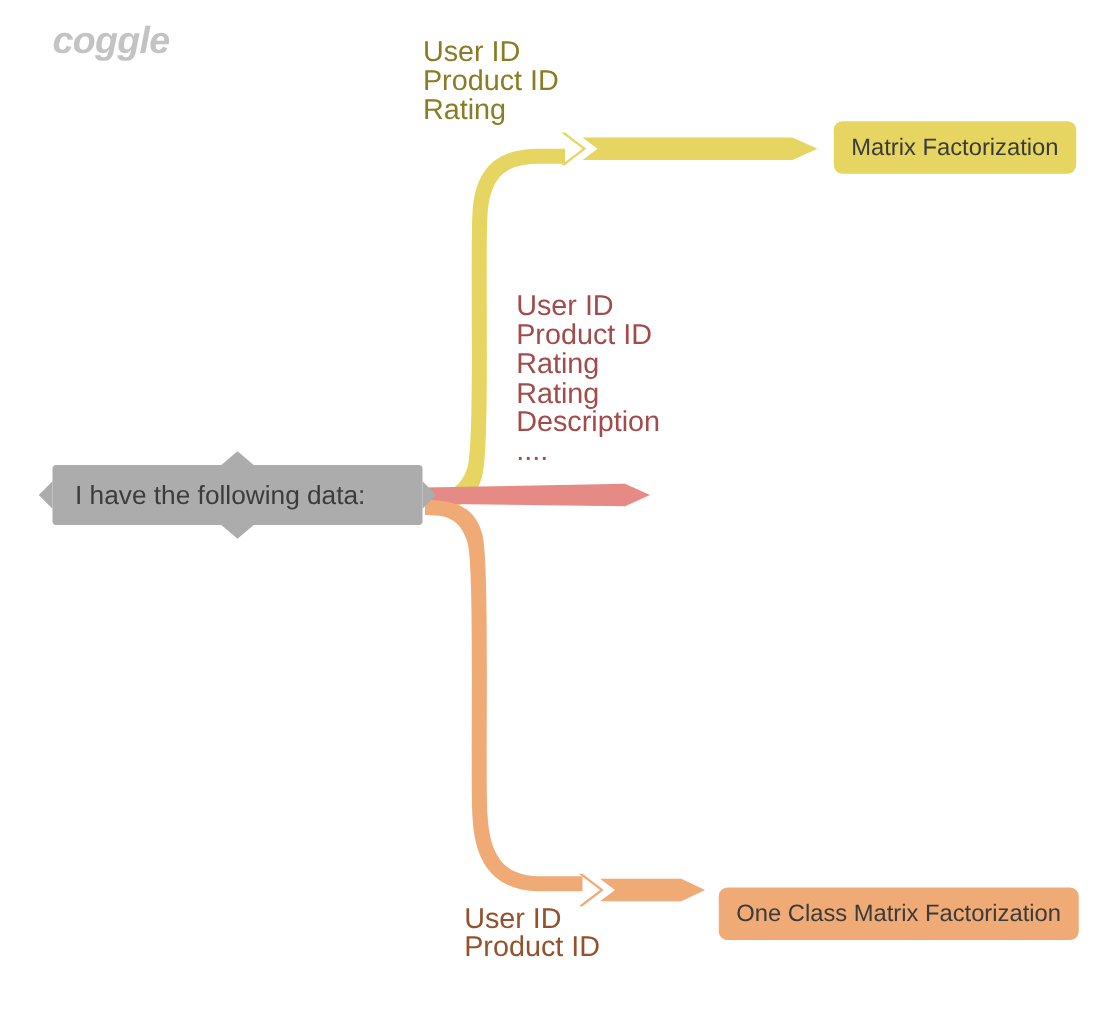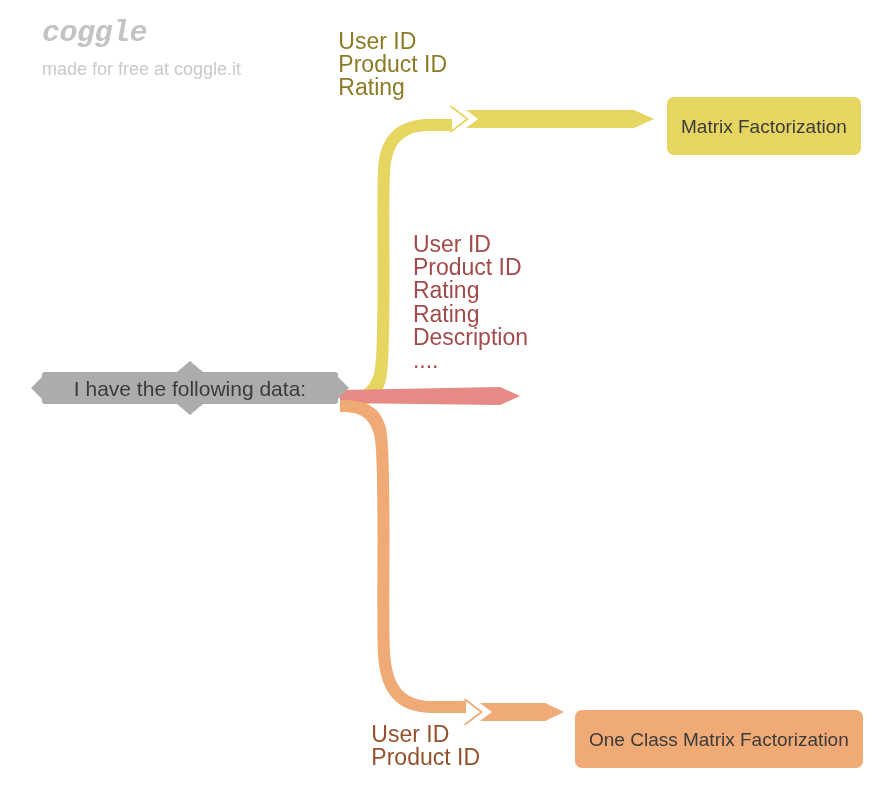--- a/index.html
+++ b/index.html
@@ -21,21 +21,21 @@
   }
 
   
   #brand {
     position: absolute;
     left: 42px;
     top: 18px;
     width: 320px;
   }
   #brand-logo {
-    font-family: Liberation Mono, monospace;
+    font-family: Liberation Sans, sans-serif;
     font-style: italic;
     font-weight: 700;
     font-size: 30px;
     color: #c3c3c3;
     letter-spacing: -0.5px;
     line-height: 1;
   }
   #brand-tagline {
     margin-top: 12px;
     font-family: "Liberation Sans", sans-serif;
@@ -53,26 +53,26 @@
     height: 810px;
     pointer-events: none;
   }
 
   
   #root-node {
     position: absolute;
     left: 42px;
     top: 372px;
     width: 296px;
-    height: 32px;
+    height: 48px;
     background: #acacac;
     border-radius: 3px;
     display: flex;
     align-items: center;
-    justify-content: center;
+    justify-content: flex-start;
     box-sizing: border-box;
     padding: 0 18px;
   }
   #root-node .root-label {
     font-size: 21px;
     color: #3b3b3b;
     white-space: nowrap;
     line-height: 1;
   }
   
@@ -115,21 +115,21 @@
   }
 
   
   .leaf-node {
     position: absolute;
     border-radius: 7px;
     display: flex;
     align-items: center;
     box-sizing: border-box;
     padding: 0 14px;
-    height: 58px;
+    height: 42px;
   }
   .leaf-node .leaf-label {
     font-size: 19px;
     color: #3b3b3b;
     white-space: nowrap;
     line-height: 1;
   }
   #node-mf       { left: 667px; top: 97px;  background: #e6d560; }
   #node-ffm      { left: 543px; top: 375px; background: #e68a85; }
   #node-ocmf     { left: 575px; top: 710px; background: #efaa76; }
@@ -147,21 +147,20 @@
   #label-ocmf { right: 410px; top: 723px; color: #94522c; }
   .edge-label .line { display: block; }
 </style>
 </head>
 <body>
 
 <div id="canvas">
 
   <div id="brand">
     <div id="brand-logo">coggle</div>
-    <div id="brand-tagline">made for free at coggle.it</div>
   </div>
 
   <svg id="links" viewBox="0 0 890 810" width="890" height="810" xmlns="http://www.w3.org/2000/svg">
 
     <g>
 
       <path d="M 340 396
                C 356 396 368 392 374 374
                C 380 354 376 210 378 170
                C 380 134 398 120 428 119

